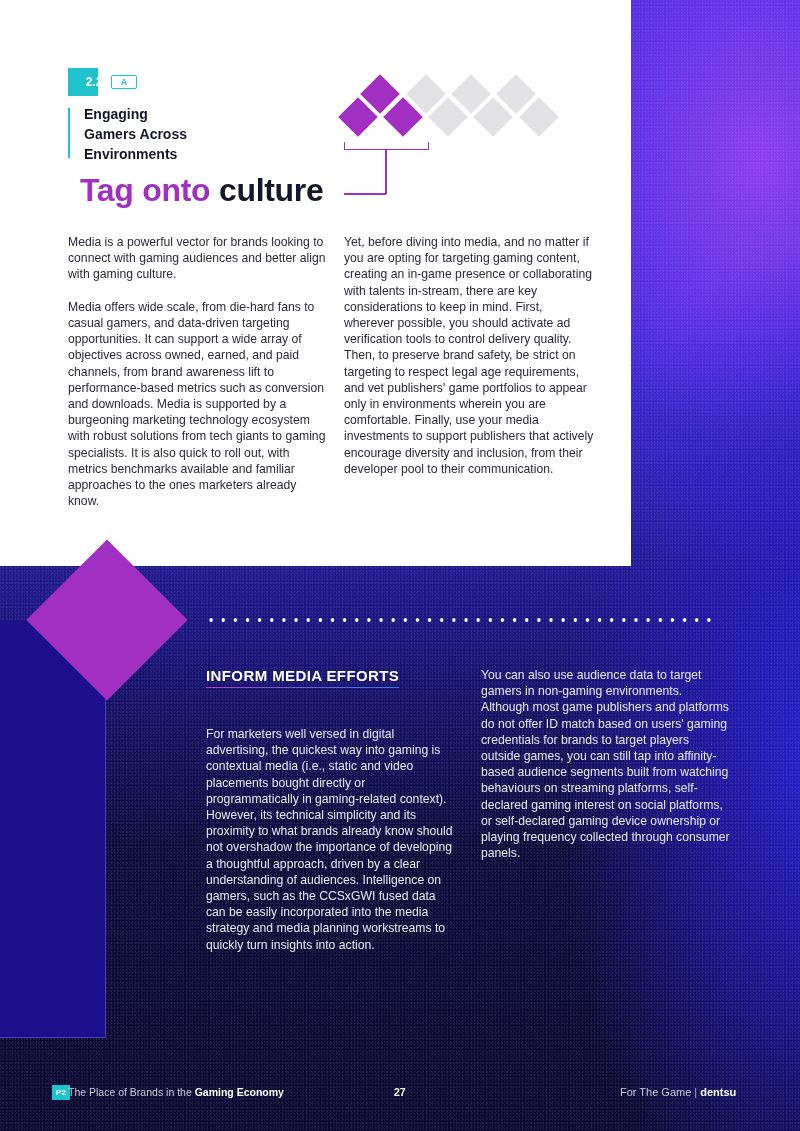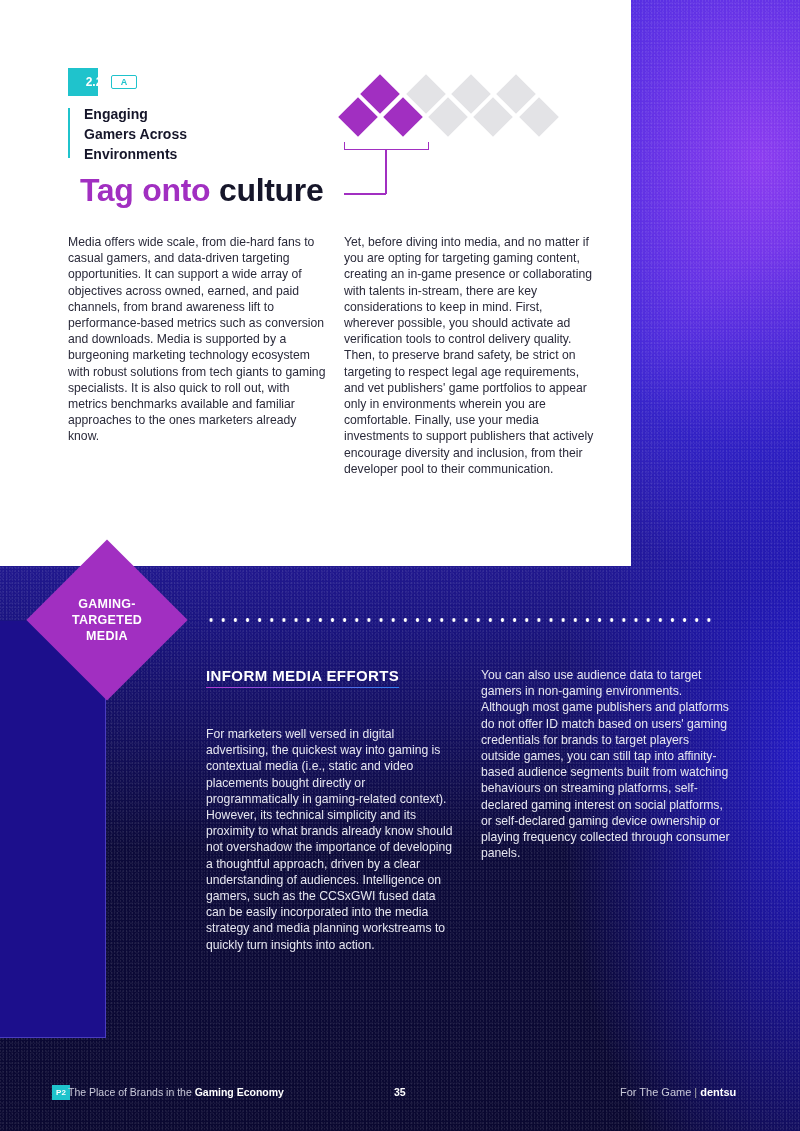--- a/index.html
+++ b/index.html
@@ -156,45 +156,41 @@
     <div class="diamond" style="left:139px;top:29px;background:#e3e3e6;"></div>
     <div class="diamond" style="left:185px;top:29px;background:#e3e3e6;"></div>
   </div>
   <div class="bracket"></div>
   <div class="bracket-stem"></div>
   <div class="bracket-foot"></div>
 
   <div class="page-title"><span class="accent">Tag onto</span><span> culture</span></div>
 
   <div class="body-col col-left">
+    <p>Media is a powerful vector for brands looking to connect with gaming audiences and better align with gaming culture.</p>
     <p>Media offers wide scale, from die-hard fans to casual gamers, and data-driven targeting opportunities. It can support a wide array of objectives across owned, earned, and paid channels, from brand awareness lift to performance-based metrics such as conversion and downloads. Media is supported by a burgeoning marketing technology ecosystem with robust solutions from tech giants to gaming specialists. It is also quick to roll out, with metrics benchmarks available and familiar approaches to the ones marketers already know.</p>
   </div>
   <div class="body-col col-right">
     <p>Yet, before diving into media, and no matter if you are opting for targeting gaming content, creating an in-game presence or collaborating with talents in-stream, there are key considerations to keep in mind. First, wherever possible, you should activate ad verification tools to control delivery quality. Then, to preserve brand safety, be strict on targeting to respect legal age requirements, and vet publishers' game portfolios to appear only in environments wherein you are comfortable. Finally, use your media investments to support publishers that actively encourage diversity and inclusion, from their developer pool to their communication.</p>
   </div>
 </div>
 
 <div class="blue-panel"></div>
 
 <div class="purple-diamond-wrap">
   <div class="purple-diamond"></div>
-  <div class="purple-diamond-label">
-    <div>GAMING-</div>
-    <div>TARGETED</div>
-    <div>MEDIA</div>
-  </div>
 </div>
 
 <div class="dots"></div>
 
 <div class="sub-heading">
   <div><span class="line">INFORM MEDIA EFFORTS</span></div>
 </div>
 
 <div class="dark-col dark-col-left">For marketers well versed in digital advertising, the quickest way into gaming is contextual media (i.e., static and video placements bought directly or programmatically in gaming-related context). However, its technical simplicity and its proximity to what brands already know should not overshadow the importance of developing a thoughtful approach, driven by a clear understanding of audiences. Intelligence on gamers, such as the CCSxGWI fused data can be easily incorporated into the media strategy and media planning workstreams to quickly turn insights into action.</div>
 <div class="dark-col dark-col-right">You can also use audience data to target gamers in non-gaming environments. Although most game publishers and platforms do not offer ID match based on users' gaming credentials for brands to target players outside games, you can still tap into affinity-based audience segments built from watching behaviours on streaming platforms, self-declared gaming interest on social platforms, or self-declared gaming device ownership or playing frequency collected through consumer panels.</div>
 
 <div class="footer">
   <div class="footer-badge">P2</div>
   <div class="footer-title"><span>The Place of Brands in the </span><b>Gaming Economy</b></div>
-  <div class="footer-page">35</div>
+  <div class="footer-page">27</div>
   <div class="footer-right"><span>For The Game</span><span class="sep">|</span><b>dentsu</b></div>
 </div>
 
 </body></html>

